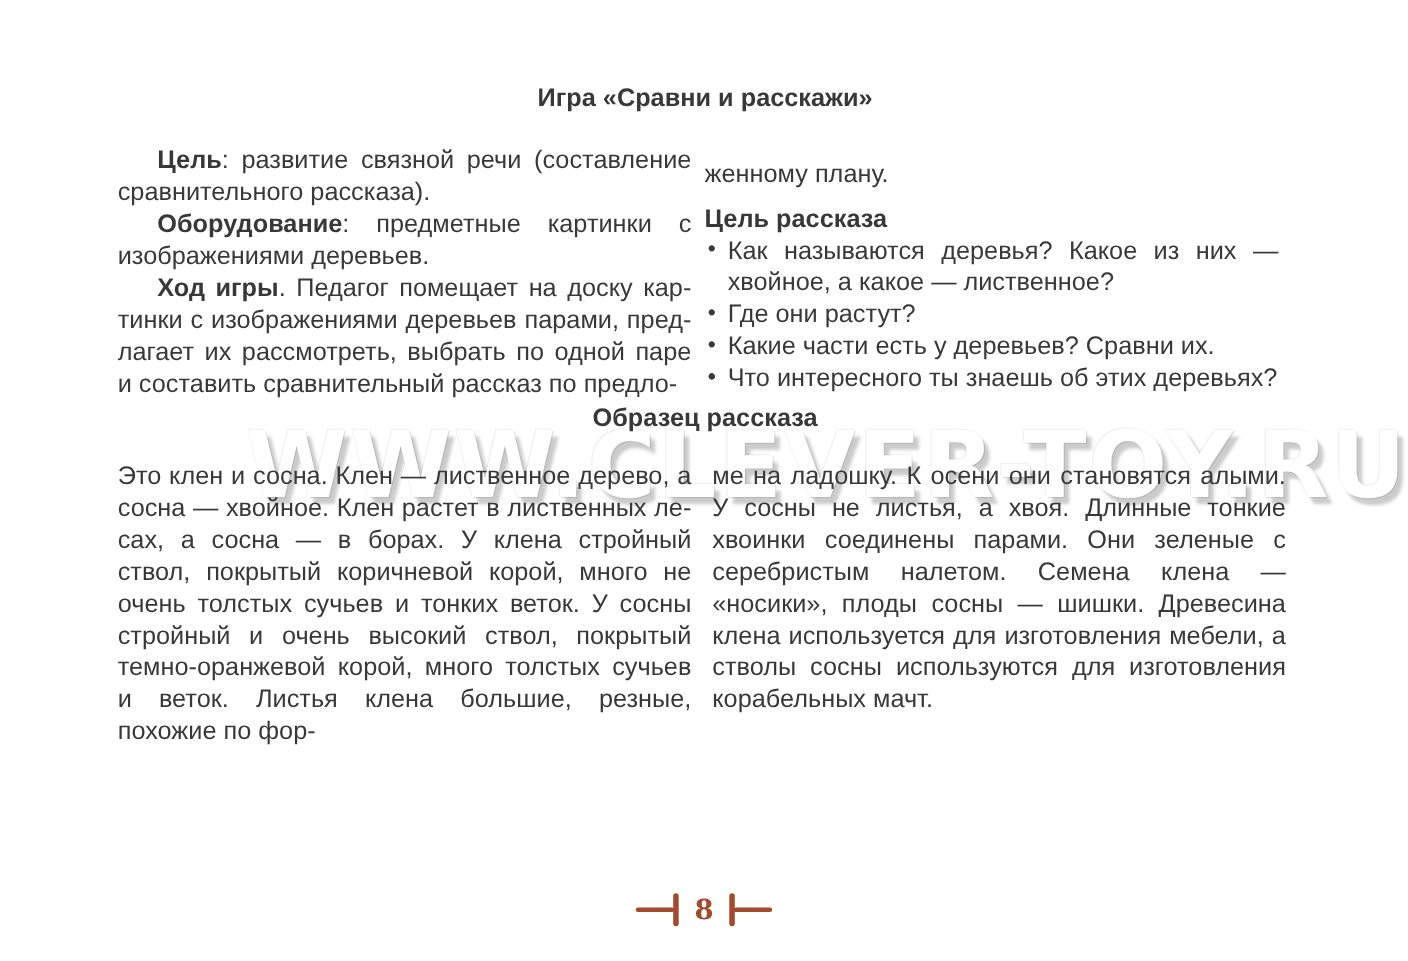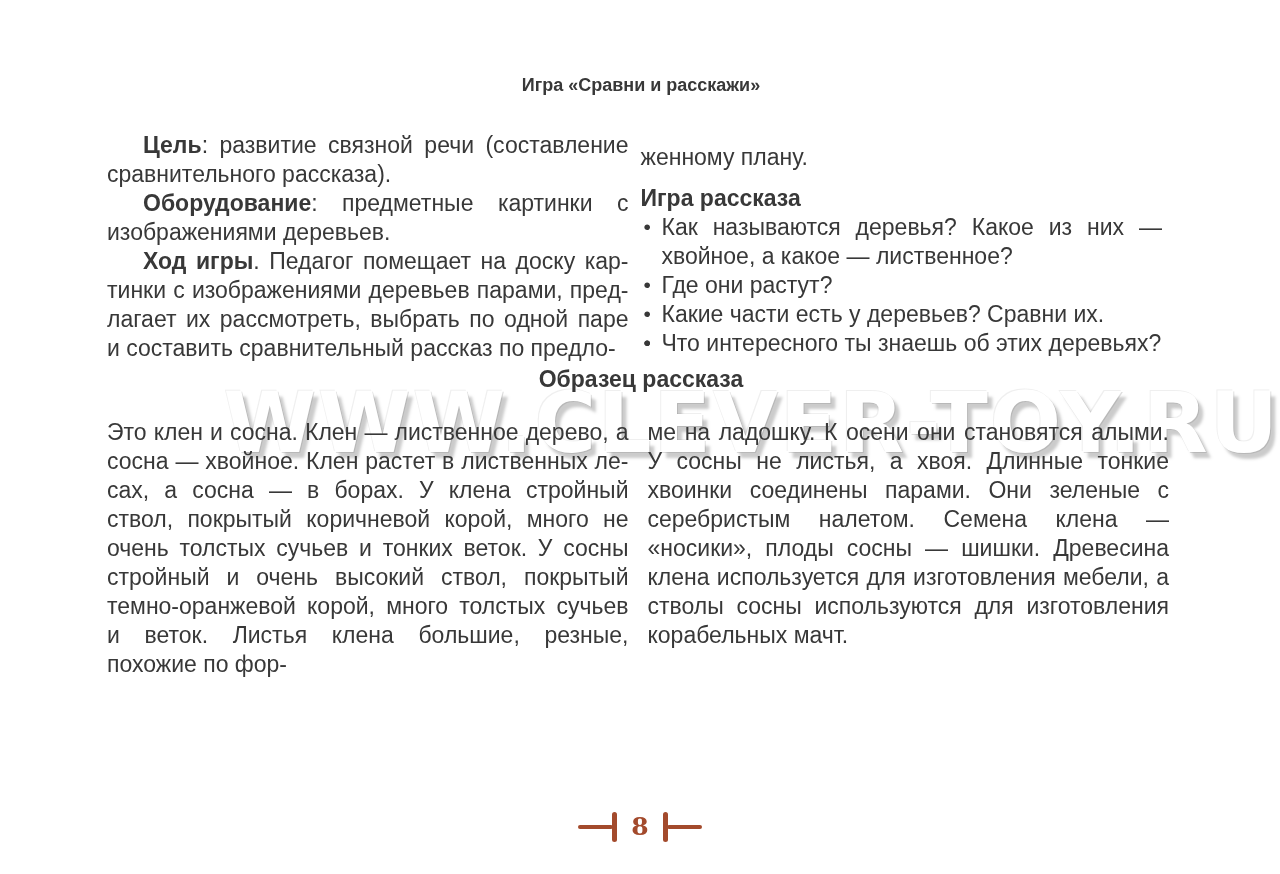--- a/index.html
+++ b/index.html
@@ -30,21 +30,21 @@
                  1px 1px 0 rgba(185,185,185,0.45),
                  -1px -1px 0 rgba(225,225,225,0.55);
     z-index: 0;
     user-select: none;
   }
   .layer { position: absolute; z-index: 1; }
   .title {
     top: 75px; left: 105px; width: 1072px;
     margin: 0;
     text-align: center;
-    font-size: 18px;
+    font-size: 23px;
     font-weight: bold;
   }
   .intro-row { top: 131px; left: 107px; width: 1070px; display: flex; gap: 12px; }
   .story-row { top: 418px; left: 107px; width: 1070px; display: flex; gap: 19px; }
   .col { width: 521.5px; }
   .para {
     margin: 0;
     font-size: 23px;
     line-height: 29px;
     text-align: justify;
@@ -104,21 +104,21 @@
   <h1 class="layer title">Игра «Сравни и расскажи»</h1>
 
   <div class="layer intro-row">
     <div class="col">
       <p class="para indent"><span class="bold">Цель</span><span>: развитие связной речи (составление сравнительного рассказа).</span></p>
       <p class="para indent"><span class="bold">Оборудование</span><span>: предметные картинки с изображениями деревьев.</span></p>
       <p class="para indent"><span class="bold">Ход игры</span><span>. Педагог помещает на доску кар­тинки с изображениями деревьев парами, пред­лагает их рассмотреть, выбрать по одной паре и составить сравнительный рассказ по предло-</span></p>
     </div>
     <div class="col">
       <p class="para noj">женному плану.</p>
-      <p class="para noj bold">Игра рассказа</p>
+      <p class="para noj bold">Цель рассказа</p>
       <ul class="plan-list">
         <li><span class="bullet">•</span><span>Как называются деревья? Какое из них — хвой­ное, а какое — лиственное?</span></li>
         <li><span class="bullet">•</span><span>Где они растут?</span></li>
         <li><span class="bullet">•</span><span>Какие части есть у деревьев? Сравни их.</span></li>
         <li><span class="bullet">•</span></li>
         <li><span class="bullet">•</span><span>Что интересного ты знаешь об этих деревьях?</span></li>
       </ul>
     </div>
   </div>
 

